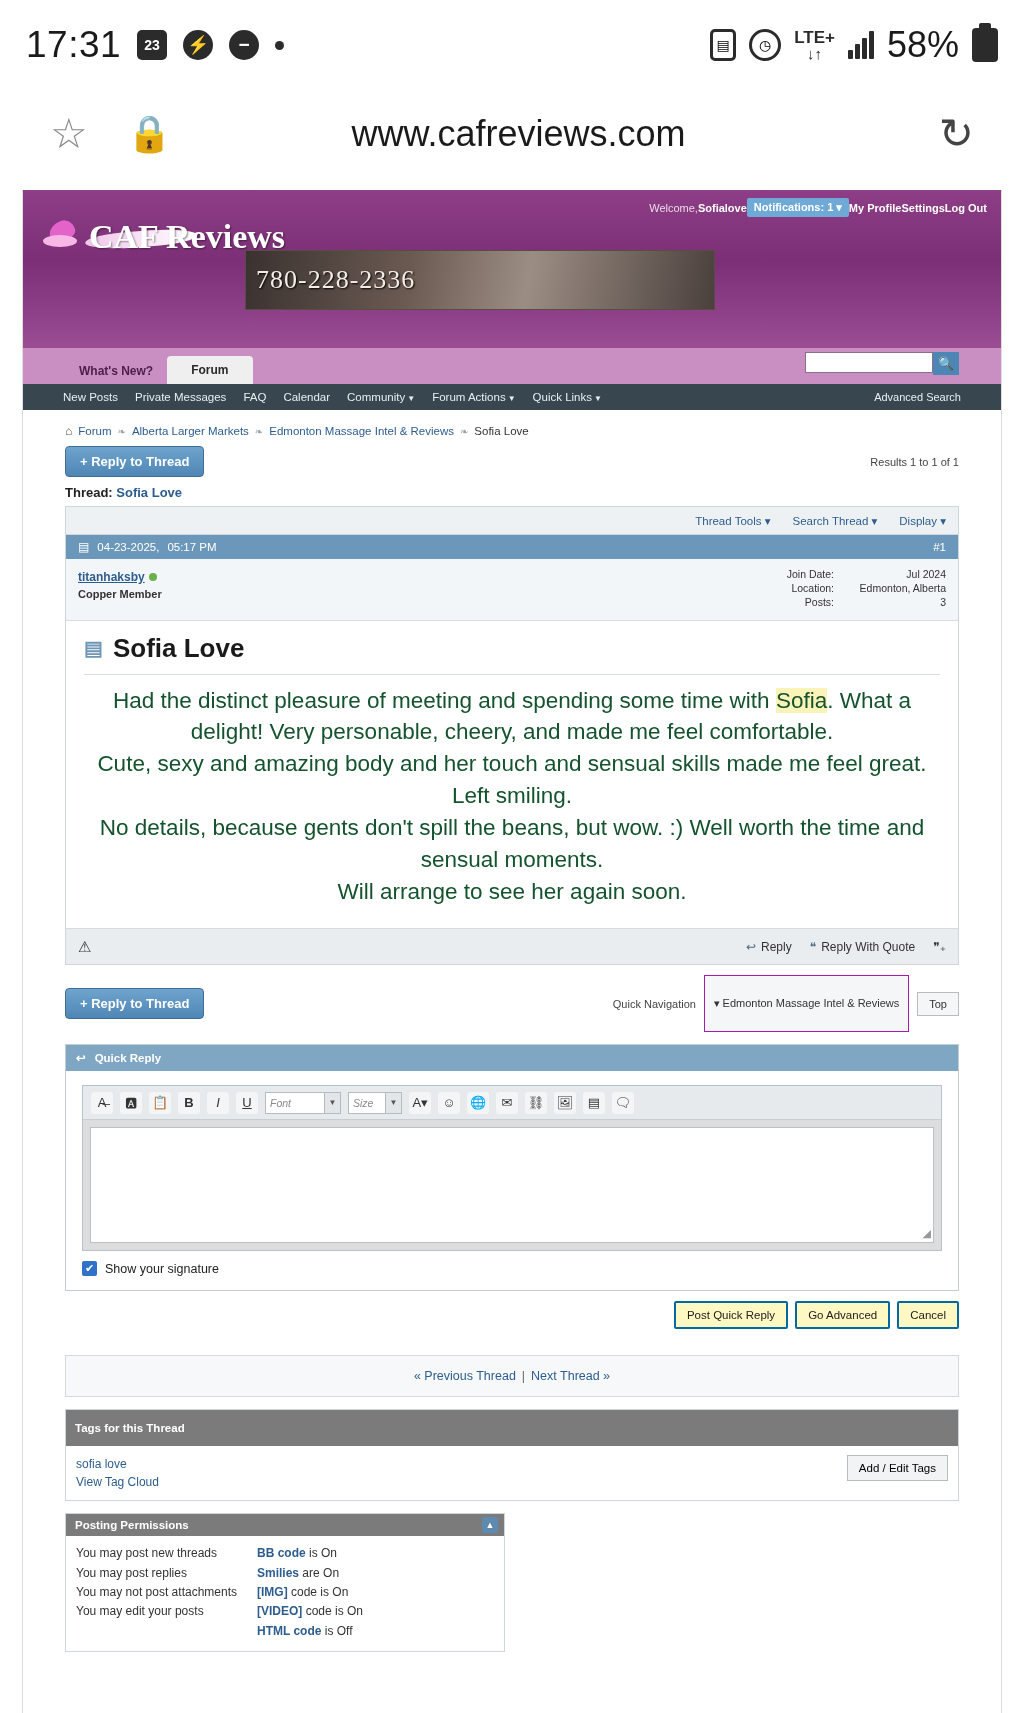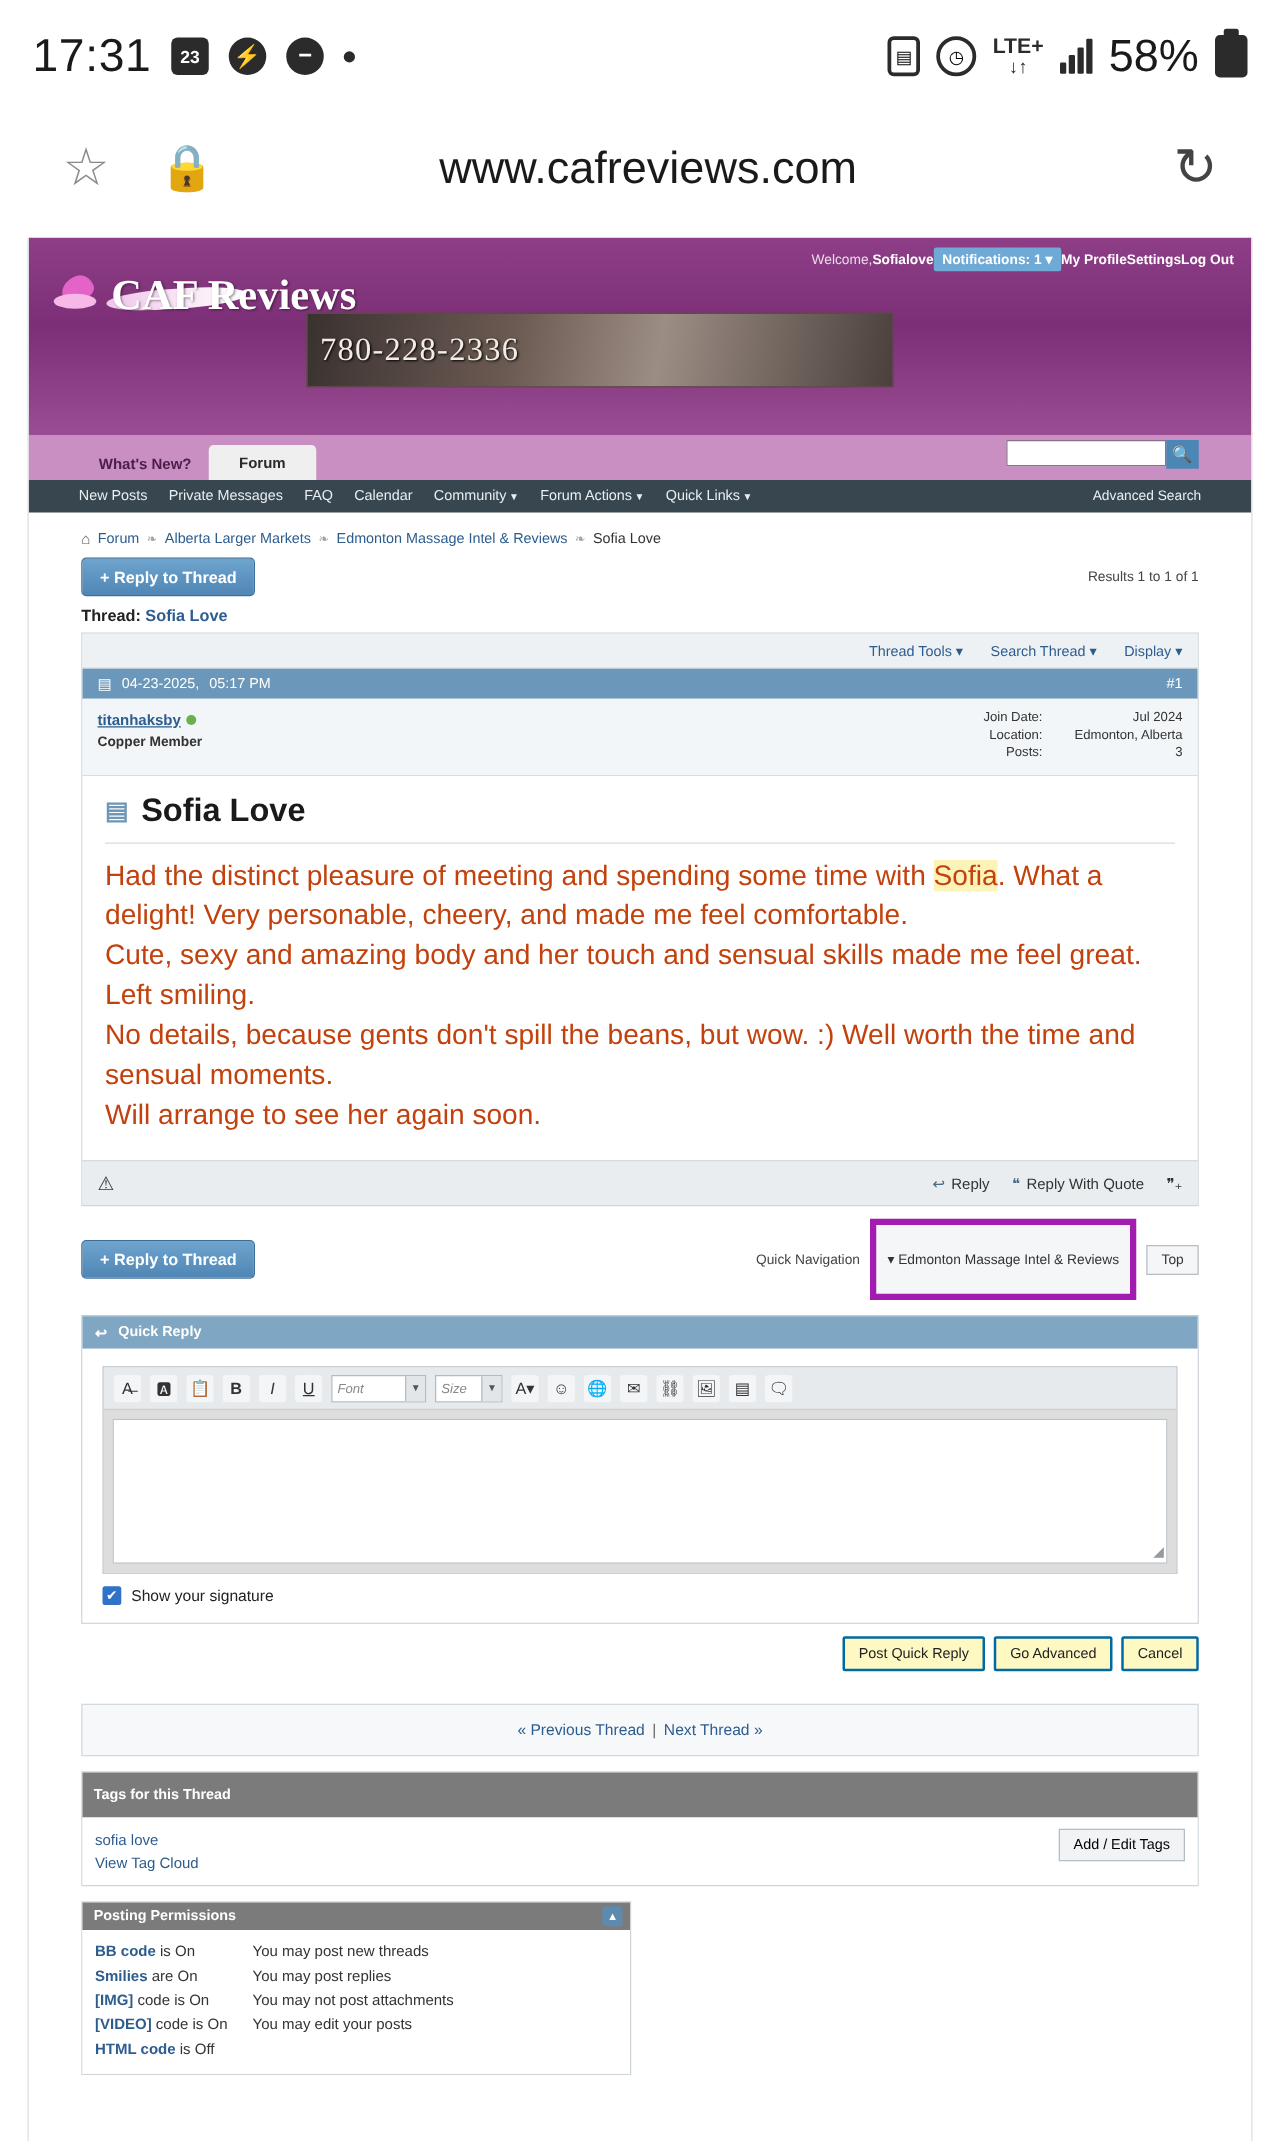--- a/index.html
+++ b/index.html
@@ -204,37 +204,37 @@
   .meta-grid span.k { color:#333; }
   .meta-grid span.v { min-width:96px; text-align:right; }
 
   .post-body { background:#ffffff; padding:12px 18px 4px; }
   .post-title {
     display:flex; align-items:center; gap:10px;
     font-size:26px; font-weight:bold; color:#1a1a1a;
     border-bottom:1px solid #d8dde1; padding-bottom:10px;
   }
   .doc-ic { font-size:20px; color:#6f97b5; }
-  .post-text { font-size:22.5px; line-height:1.42; color:#c2410c; padding:10px 0 16px; }
+  .post-text { font-size:22.5px; line-height:1.42; color:#14532d; padding:10px 0 16px;text-align:center; }
   .hl { background:#fbf3b8; }
 
   .post-foot {
     background:#e9edf0; border-top:1px solid #d5dbdf; height:36px;
     display:flex; align-items:center; justify-content:space-between; padding:0 12px;
   }
   .warn-ic { font-size:15px; color:#333; }
   .foot-actions { display:flex; align-items:center; gap:18px; font-size:12px; color:#333; }
   .foot-actions .ic { color:#4a6a84; margin-right:5px; }
 
   .row-reply-bottom {
     padding:10px 42px 0; display:flex; justify-content:space-between; align-items:center;
   }
   .quicknav { display:flex; align-items:center; gap:8px; font-size:11px; color:#444; }
   .qn-select {
-    border:5px solid #a21caf; background:#f4f6f7; font-size:11px; padding:21px 9px; color:#333;
+    border:1px solid #a21caf; background:#f4f6f7; font-size:11px; padding:21px 9px; color:#333;
   }
   .qn-top {
     border:1px solid #b5bec4; background:#f4f6f7; font-size:11px; padding:5px 11px; color:#333;
   }
 
   
   .qr-wrap { margin:12px 42px 0; border:1px solid #c3ccd2; }
   .qr-head {
     background:#7fa6c2; height:26px; display:flex; align-items:center; gap:9px;
     padding:0 10px; color:#fff; font-size:11.5px; font-weight:bold;
@@ -554,28 +554,28 @@
     </div>
   </div>
 
   <div class="perm-wrap">
     <div class="perm-head">
       <span>Posting Permissions</span>
       <span class="collapse-ic">▲</span>
     </div>
     <div class="perm-body">
       <div class="perm-col">
+        <div>You may post new threads</div>
+        <div>You may post replies</div>
+        <div>You may not post attachments</div>
+        <div>You may edit your posts</div>
+      </div>
+      <div class="perm-col">
         <div><b>BB code</b><span> is On</span></div>
         <div><b>Smilies</b><span> are On</span></div>
         <div><b>[IMG]</b><span> code is On</span></div>
         <div><b>[VIDEO]</b><span> code is On</span></div>
         <div><b>HTML code</b><span> is Off</span></div>
       </div>
-      <div class="perm-col">
-        <div>You may post new threads</div>
-        <div>You may post replies</div>
-        <div>You may not post attachments</div>
-        <div>You may edit your posts</div>
-      </div>
     </div>
   </div>
 
 </div>
 
 </body></html>

